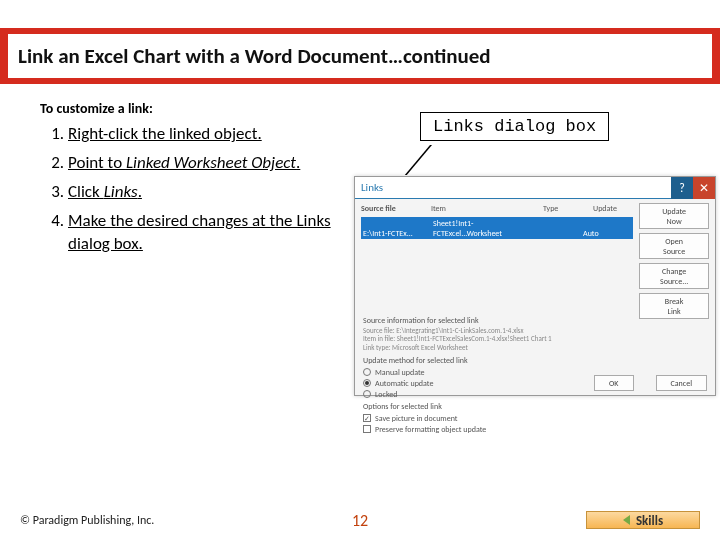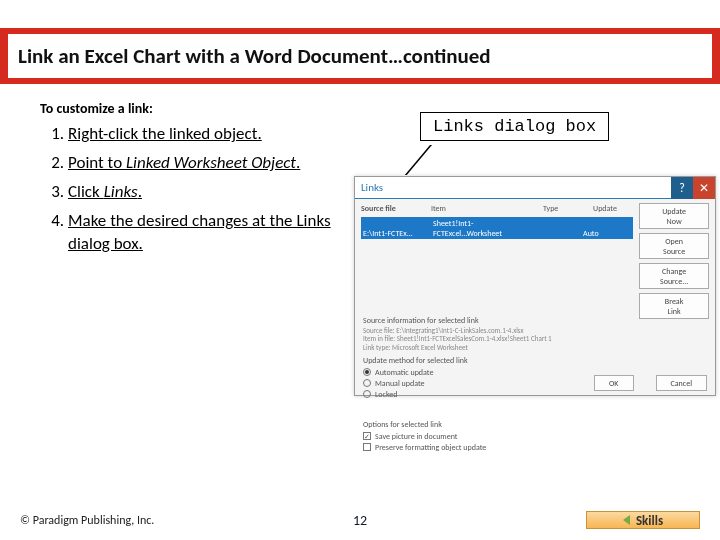--- a/index.html
+++ b/index.html
@@ -49,21 +49,21 @@
   .bg-floor { position:absolute; left:0; bottom:40px; width:260px; height:34px; background:#efeae6;}
   .bg-window { position:absolute; left:0; top:0; width:120px; height:150px; background:repeating-linear-gradient(to right,#ddd 0 28px,#fff 28px 30px), repeating-linear-gradient(to bottom,#ddd 0 48px,#fff 48px 50px); border:3px solid #fff;}
   .bg-frame1 { position:absolute; left:140px; top:30px; width:42px; height:52px; background:#c33; border:3px solid #eee;}
   .bg-frame2 { position:absolute; left:192px; top:40px; width:36px; height:40px; background:#9aa; border:3px solid #eee;}
   .bg-desk { position:absolute; left:24px; bottom:34px; width:170px; height:12px; background:#c94; }
   .bg-leg1 { position:absolute; left:32px; bottom:0; width:4px; height:34px; background:#888;}
   .bg-leg2 { position:absolute; left:178px; bottom:0; width:4px; height:34px; background:#888;}
   .bg-chair { position:absolute; left:120px; bottom:10px; width:34px; height:46px; background:#d33; border-radius:4px;}
   .footer { position: absolute; bottom: 0; left: 0; width: 100%; height: 40px; display: flex; align-items: center; justify-content: space-between; padding: 0 20px; }
   .copyright { font-size: 12px; color: #222; }
-  .pagenum { font-size: 14px; color: #0f172a; position:absolute; left:50%; transform:translateX(-50%); }
+  .pagenum { font-size: 16px; color: #c2410c; position:absolute; left:50%; transform:translateX(-50%); }
   .skills-btn { width: 114px; height: 18px; background: linear-gradient(#fcd9a0,#f7b653); border:1px solid #c7923a; display:flex; align-items:center; justify-content:center; gap:6px; font-size:13px; font-weight:bold; color:#333; }
   .skills-arrow { width:0; height:0; border-top:5px solid transparent; border-bottom:5px solid transparent; border-right:7px solid #7a4; }
   .ital { font-style: italic; margin-top: 33px; }
   .plain { font-style: normal; }
 </style>
 </head>
 <body>
 
 <div class="slide">
 
@@ -128,34 +128,34 @@
         <div class="dlg-btn">Break Link</div>
       </div>
     </div>
     <div class="dialog-lower">
       <div class="sect">Source information for selected link</div>
       <div class="info-line">Source file:  E:\Integrating1\Int1-C-LinkSales.com.1-4.xlsx</div>
       <div class="info-line">Item in file:  Sheet1!Int1-FCTExcelSalesCom.1-4.xlsx!Sheet1 Chart 1</div>
       <div class="info-line">Link type:  Microsoft Excel Worksheet</div>
       <div class="sect" style="margin-top:3px">Update method for selected link</div>
       <div class="radio">
+          <span class="circ"></span>
+          <span>Manual update</span>
+        </div>
+      <div class="radio">
           <span class="circ">
             <span class="dot"></span>
           </span>
           <span>Automatic update</span>
         </div>
       <div class="radio">
           <span class="circ"></span>
-          <span>Manual update</span>
-        </div>
-      <div class="radio">
-          <span class="circ"></span>
           <span>Locked</span>
         </div>
-      <div class="sect" style="margin-top:20px">Options for selected link</div>
+      <div class="sect" style="margin-top:2px">Options for selected link</div>
       <div class="chk">
           <span class="box">✓</span>
           <span>Save picture in document</span>
         </div>
       <div class="chk">
           <span class="box"></span>
           <span>Preserve formatting object update</span>
         </div>
     </div>
     <div class="dialog-footer">

